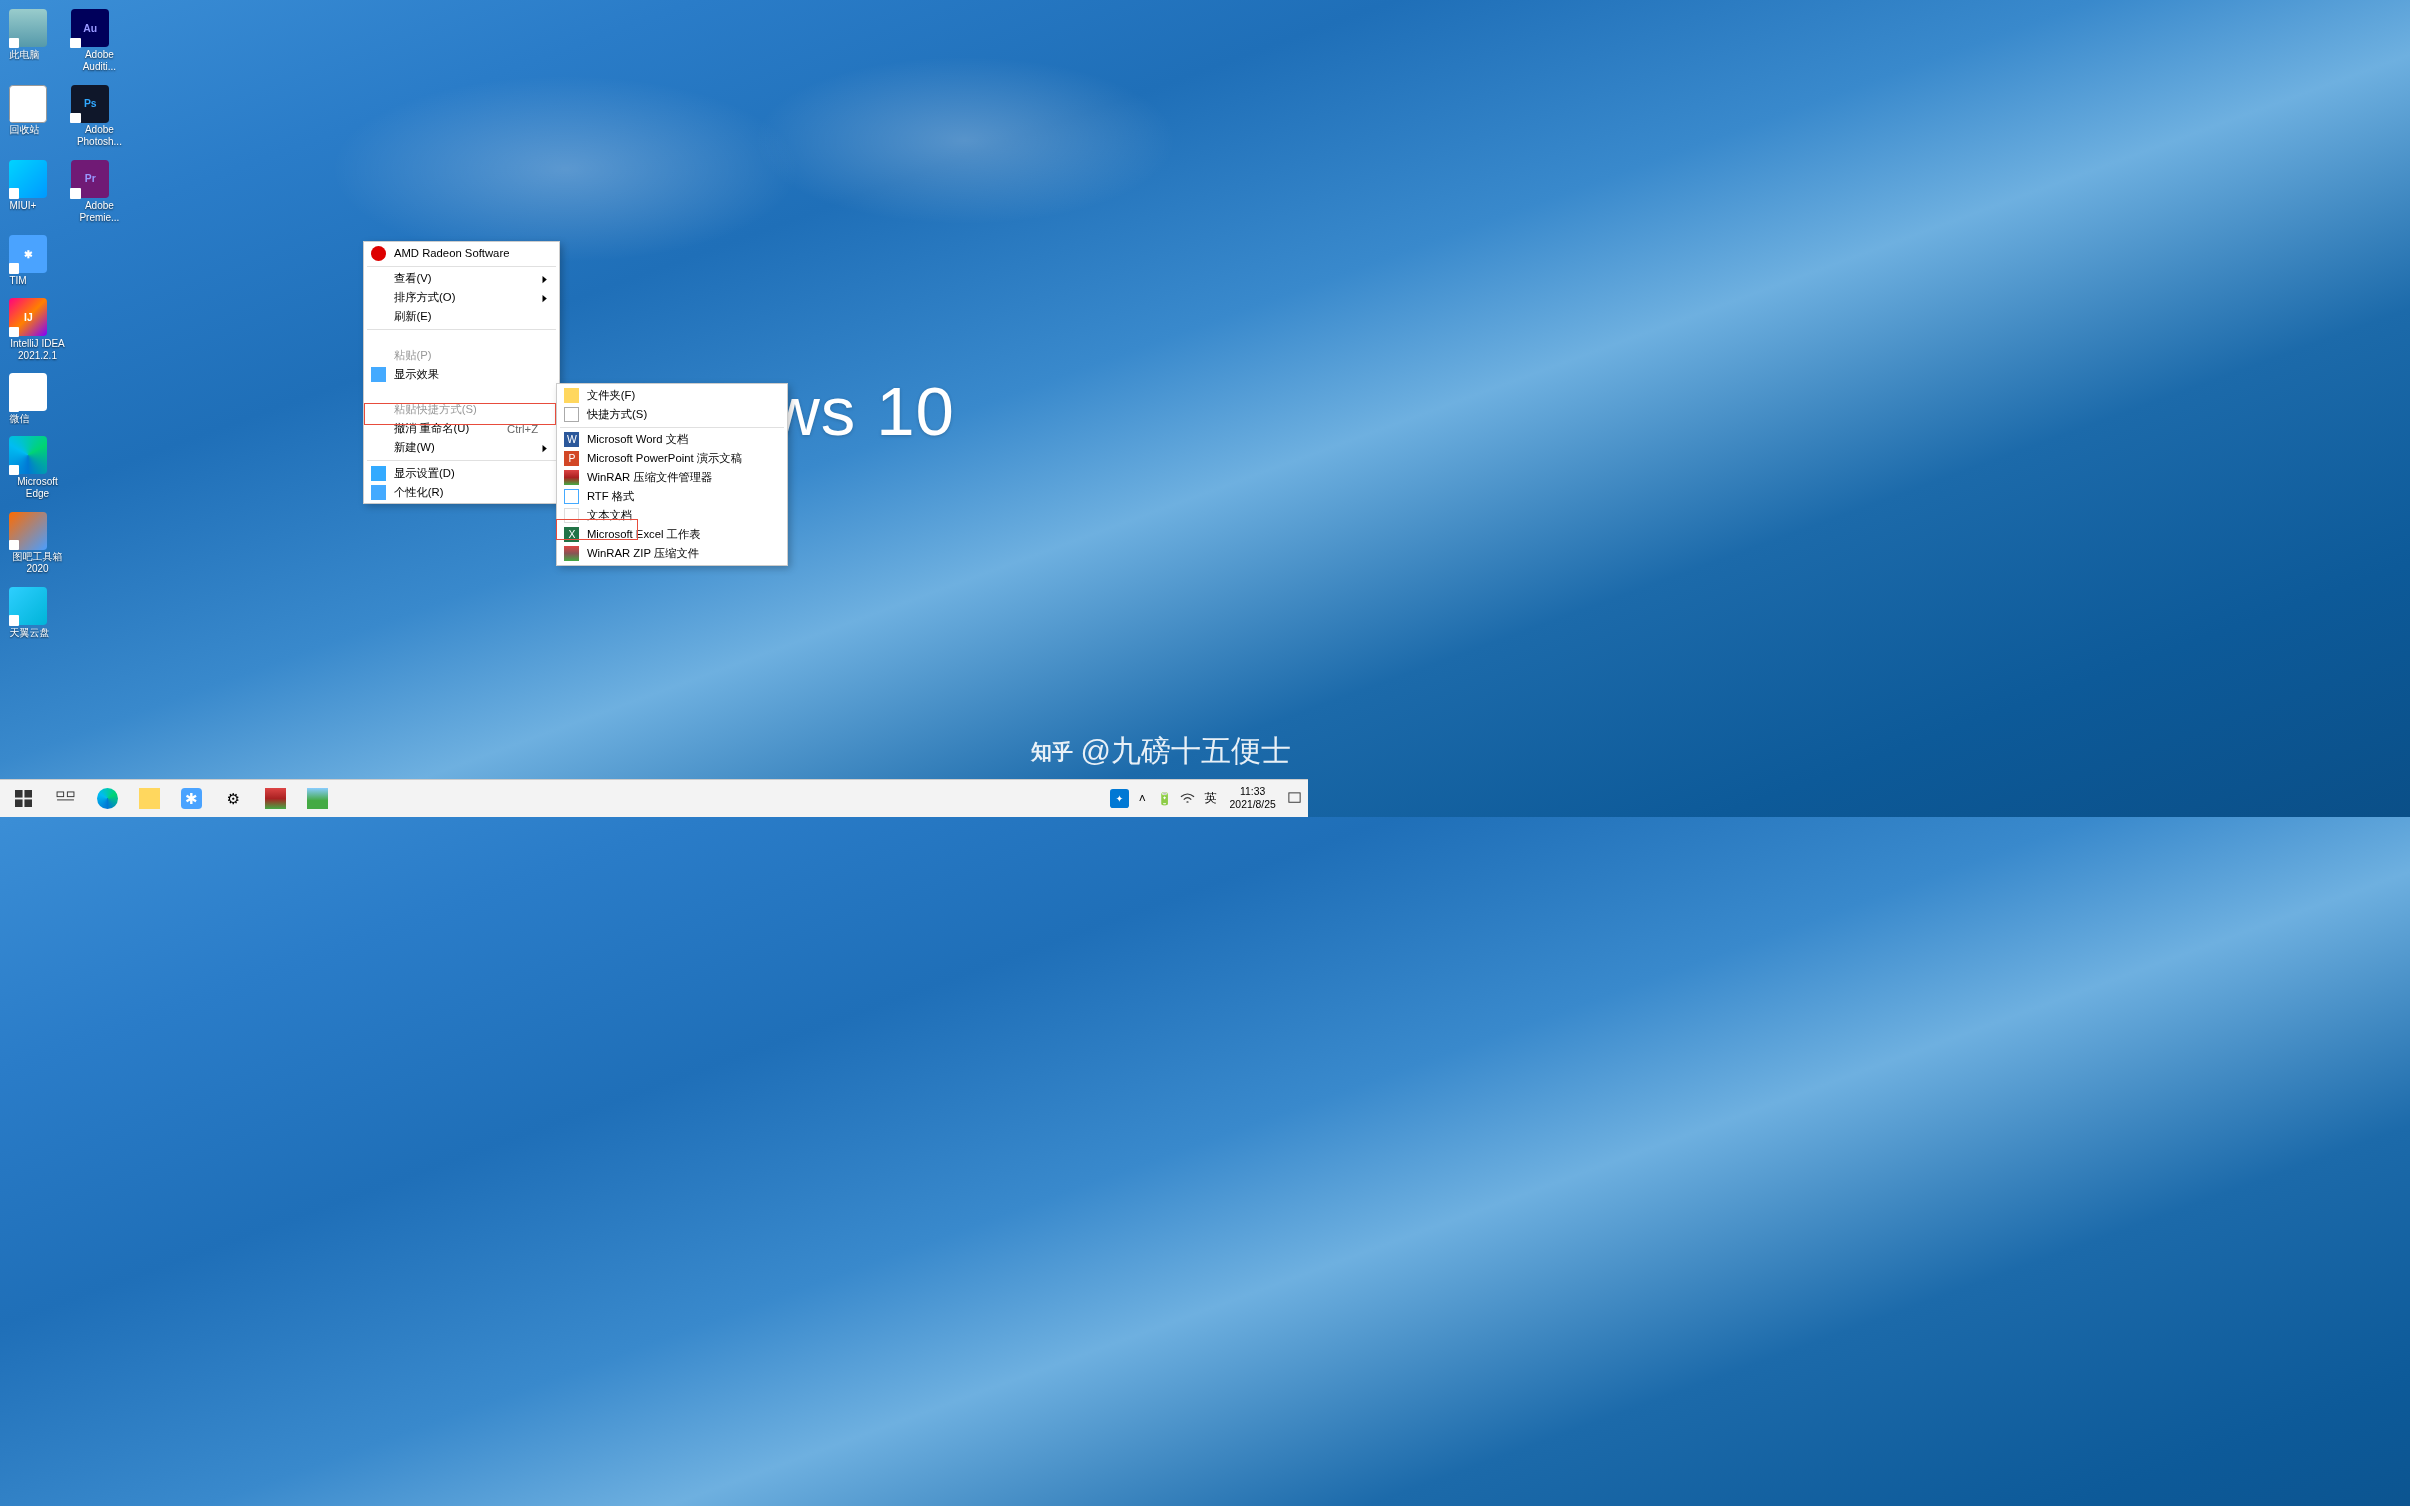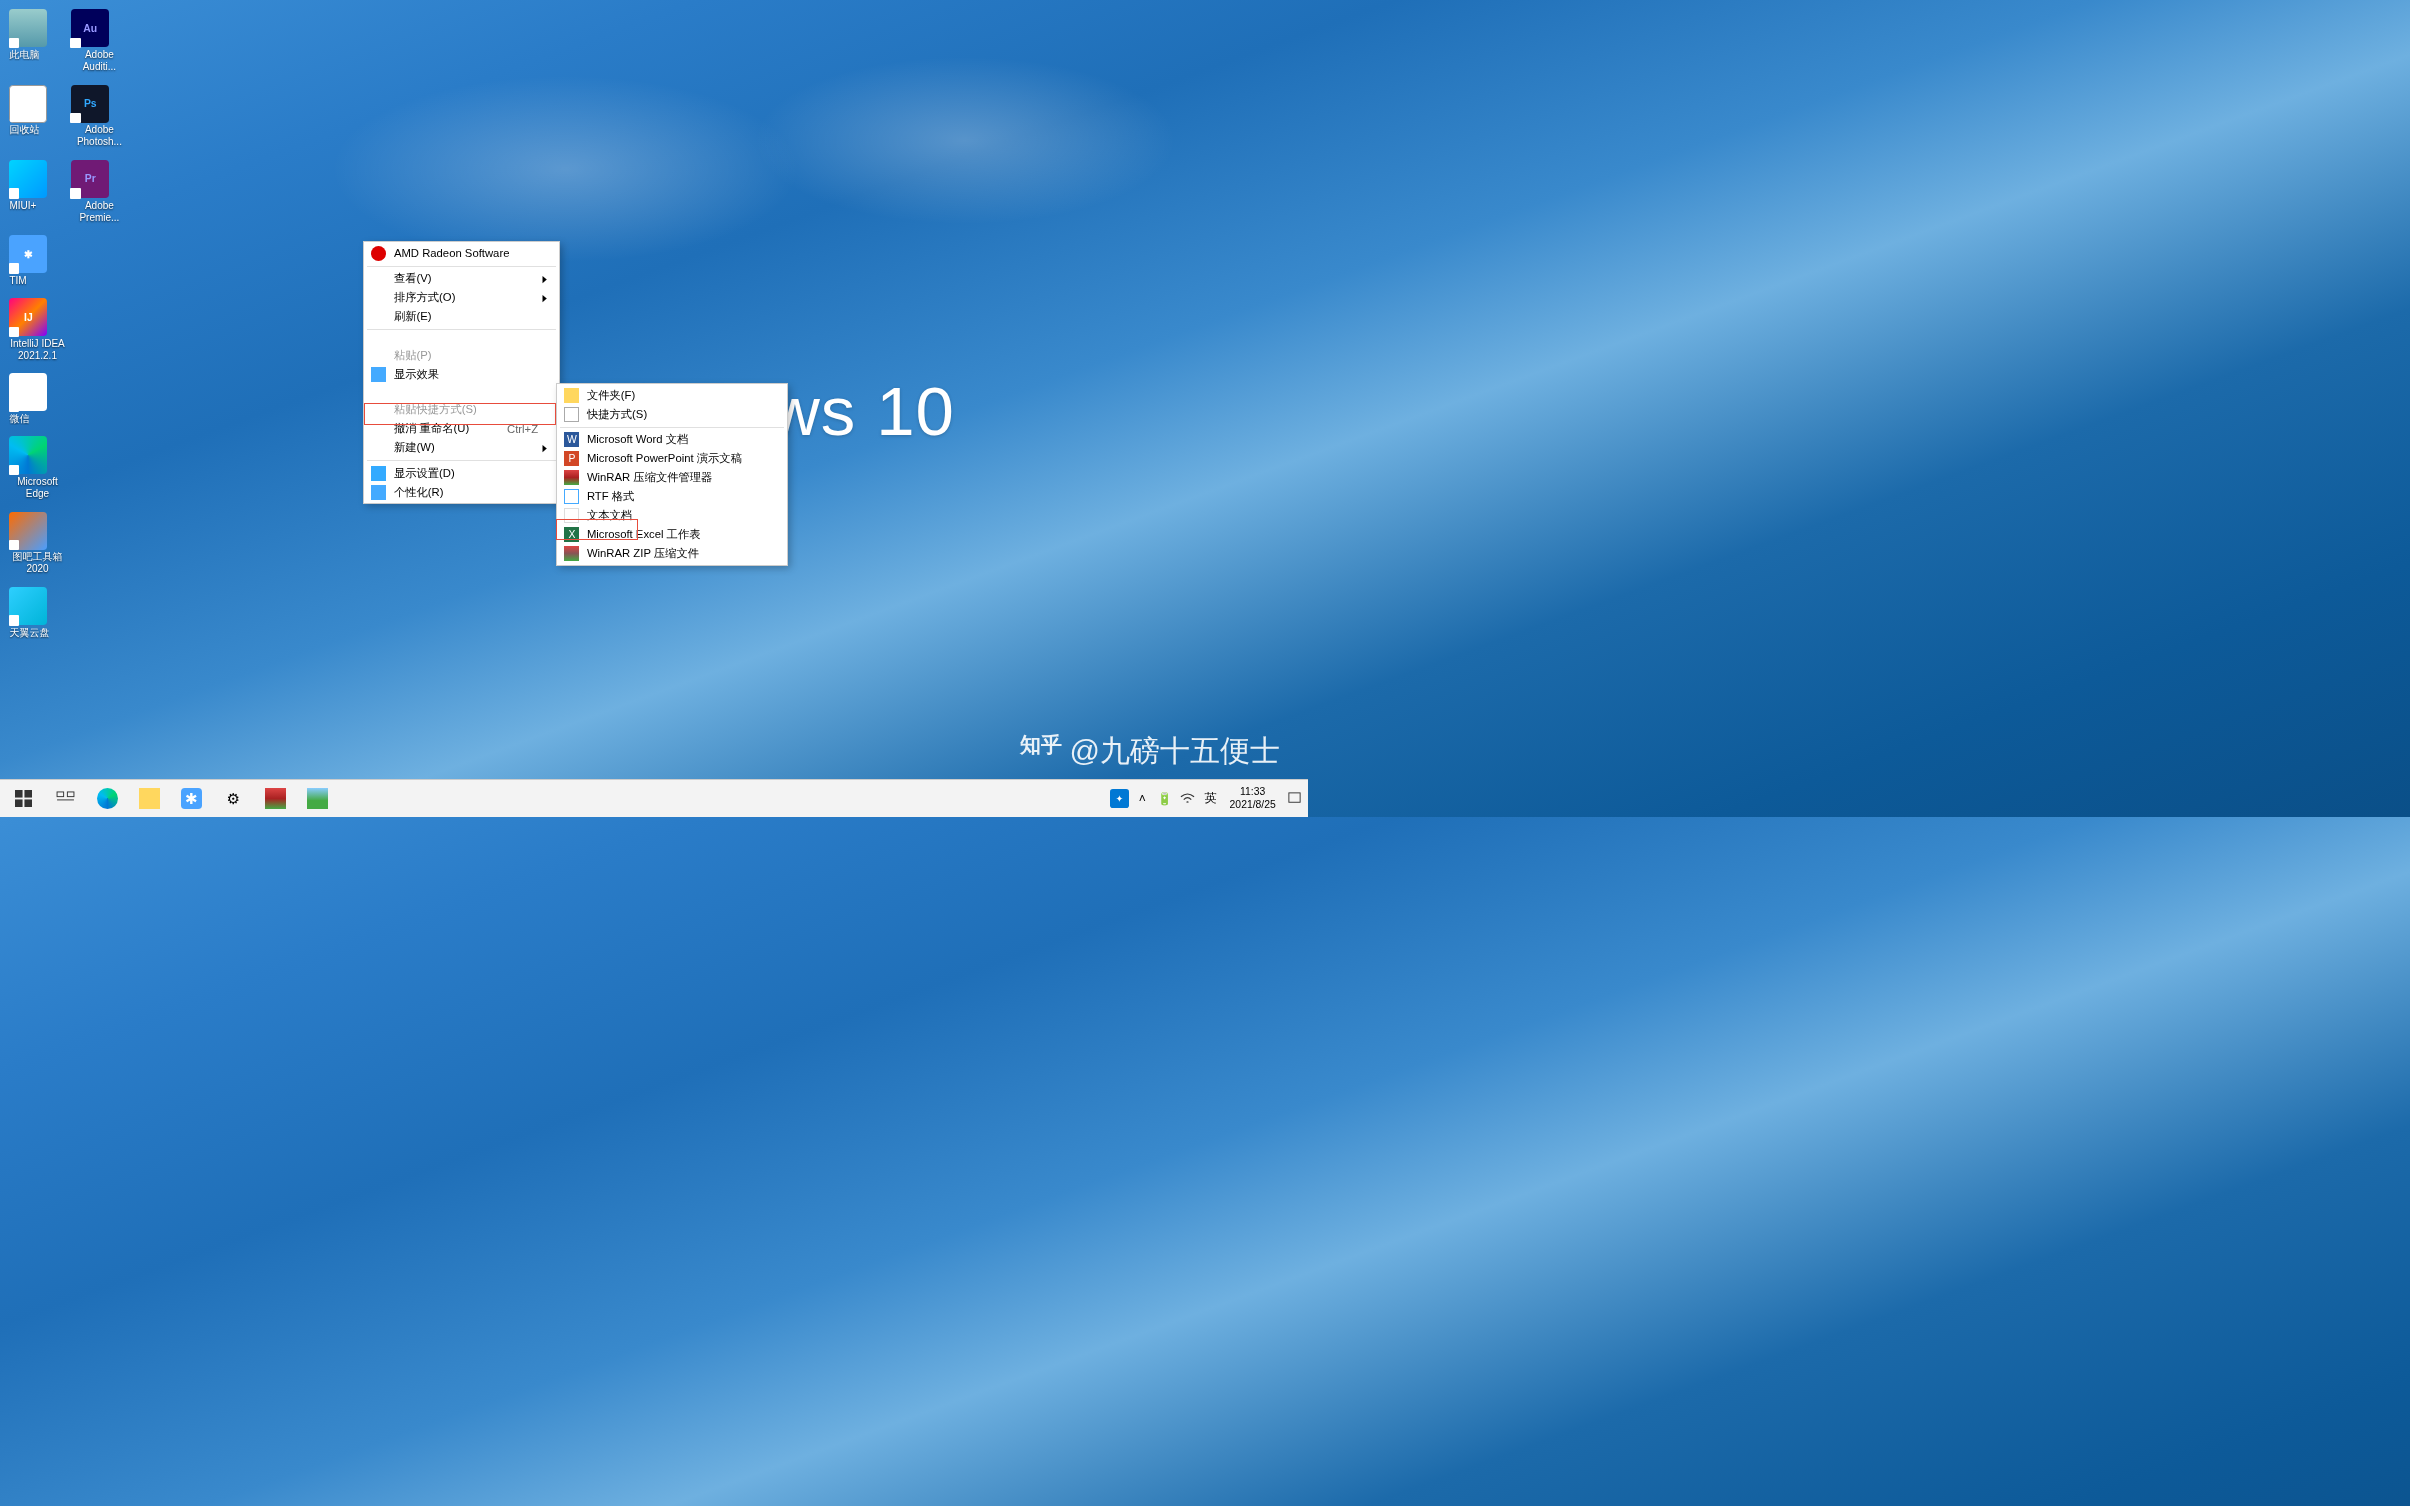--- a/index.html
+++ b/index.html
@@ -47,21 +47,21 @@
 .hl2 { top: 519px; left: 556px; width: 82px; height: 21px; }
 
 .taskbar { position: absolute; bottom: 0; left: 0; right: 0; height: 38px; background: #f3f3f3; border-top: 0.9px solid #ccc; display: flex; align-items: center; }
 .tb-left { display: flex; align-items: center; gap: 1.9px; padding-left: 3.8px; }
 .tb-btn { width: 40px; height: 36px; display: flex; align-items: center; justify-content: center; cursor: pointer; }
 .tb-icon { width: 21px; height: 21px; display: flex; align-items: center; justify-content: center; }
 .tb-right { margin-left: auto; display: flex; align-items: center; gap: 3.8px; padding-right: 3.8px; font-size: 10.4px; }
 .tray-icon { width: 19px; height: 19px; display: flex; align-items: center; justify-content: center; cursor: pointer; font-size: 12.2px; }
 .clock { text-align: center; line-height: 1.2; cursor: pointer; padding: 0 5.6px; }
 
-.watermark { position: absolute; bottom: 45px; right: 28px; font-size: 30px; color: #fff; opacity: 0.9; display: flex; gap: 7.5px; font-weight: 400; }
+.watermark { position: absolute; bottom: 45px; right: 17px; font-size: 30px; color: #fff; opacity: 0.9; display: flex; align-items: center; gap: 7.5px; font-weight: 400; }
 .zhihu-logo { font-family: sans-serif; font-weight: bold; font-size: 21px; }
 
 .ic-folder { background:#ffd75e; }
 .ic-link { background:#fff; border:0.9px solid #aaa; }
 .ic-word { background:#2b579a; color:#fff; }
 .ic-ppt { background:#d24726; color:#fff; }
 .ic-rar { background:linear-gradient(#d44,#a22,#4a4); }
 .ic-rtf { background:#fff; border:0.9px solid #4af; }
 .ic-txt { background:#fff; border:0.9px solid #ddd; }
 .ic-xls { background:#217346; color:#fff; }

